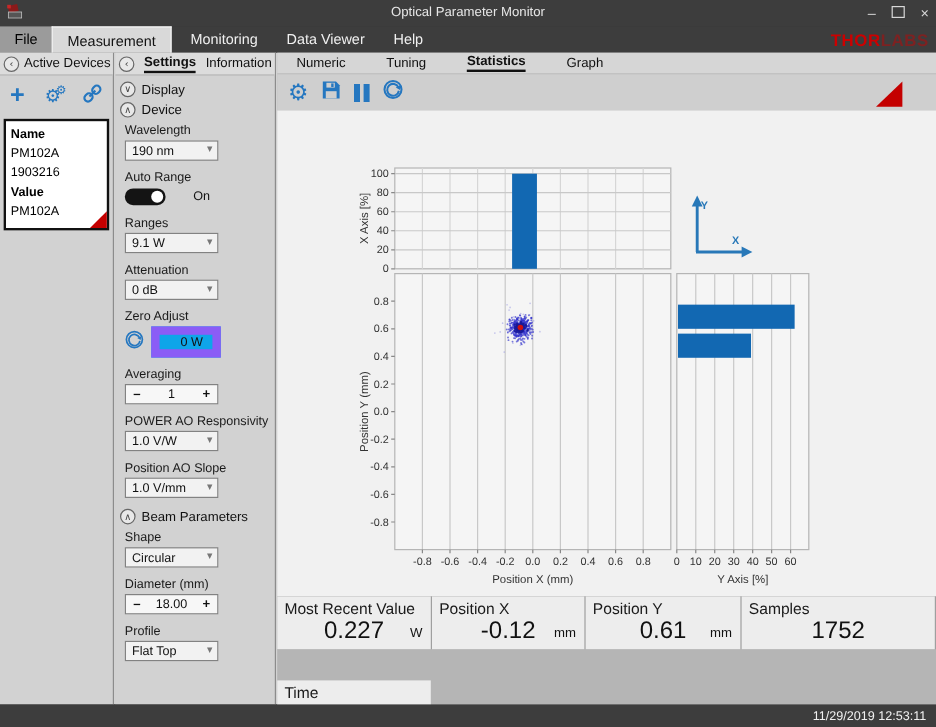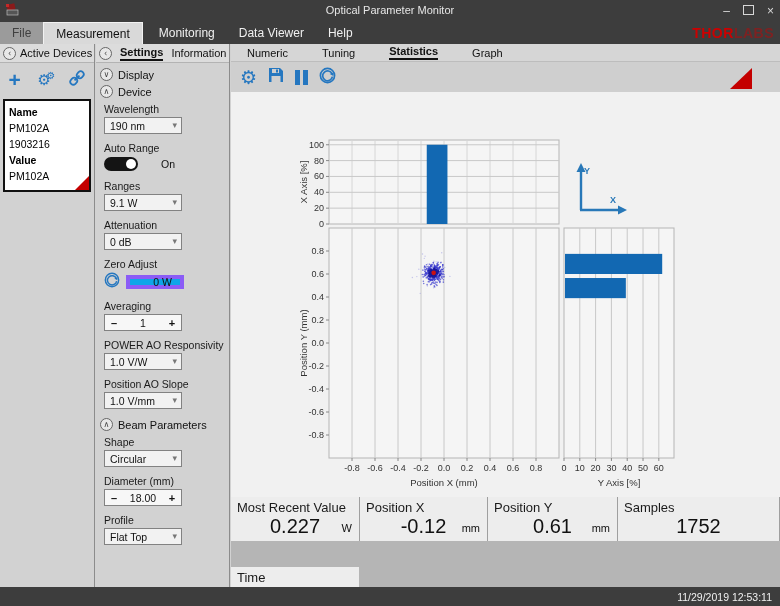--- a/index.html
+++ b/index.html
@@ -14,21 +14,21 @@
   .win-title{position:absolute;left:0;right:0;top:4px;text-align:center;
              font-size:11px;color:#e6e6e6;}
   .win-controls{position:absolute;right:4px;top:0;height:22px;display:flex;align-items:center;gap:11px;}
   .win-btn{width:11px;text-align:center;color:#d8d8d8;font-size:12px;line-height:12px;cursor:default;}
   .win-max{width:9px;height:8px;border:1px solid #d8d8d8;}
 
   
   .menubar{position:absolute;left:0;top:22px;width:780px;height:22px;background:#3d3d3d;
            display:flex;align-items:stretch;}
   .menu-item{padding:0 12px;display:flex;align-items:center;font-size:12px;color:#f0f0f0;}
-  .menu-file{background:#9b9b9b;color:#404040;}
+  .menu-file{background:#9b9b9b;color:#000000;}
   .menu-selected{background:#d9d9d9;color:#111;border:1px solid #f2f2f2;border-bottom:none;margin-right:4px;}
   .brand{position:absolute;right:6px;top:25px;font-size:14px;font-weight:bold;letter-spacing:.5px;}
   .brand .thor{color:#cc0000;}
   .brand .labs{color:#cc0000;opacity:.45;}
 
   
   .body-wrap{position:absolute;left:0;top:44px;width:780px;height:543px;background:#d2d2d2;}
   .panel-hdr{height:18px;background:#dcdcdc;border-bottom:1px solid #b3b3b3;
              display:flex;align-items:center;font-size:11px;color:#111;}
   .circ{display:inline-flex;align-items:center;justify-content:center;width:13px;height:13px;
@@ -59,21 +59,21 @@
   .flabel{font-size:10.5px;color:#1a1a1a;margin-bottom:2px;white-space:nowrap;}
   .select{width:78px;height:17px;background:#f2f2f2;border:1px solid #828282;display:flex;
           align-items:center;font-size:10.5px;color:#111;padding-left:5px;box-sizing:border-box;
           position:relative;}
   .dd{position:absolute;right:4px;top:2px;color:#777;font-size:9px;}
   .toggle-row{display:flex;align-items:center;gap:23px;height:16px;}
   .toggle{width:34px;height:14px;background:#141414;border-radius:8px;position:relative;}
   .knob{position:absolute;right:2px;top:2px;width:10px;height:10px;border-radius:50%;background:#fff;}
   .tog-lbl{font-size:10.5px;color:#111;}
   .zero-row{display:flex;align-items:center;gap:6px;}
-  .zfield{width:58px;height:14px;background:#0ea5e9;border:4px solid #8b5cf6;display:flex;
+  .zfield{width:58px;height:26px;background:#0ea5e9;border:7px solid #8b5cf6;display:flex;
           align-items:center;justify-content:flex-end;padding-right:8px;font-size:10.5px;color:#111;box-sizing:border-box;}
   .stepper{width:78px;height:17px;background:#f7f7f7;border:1px solid #828282;display:flex;
            align-items:center;font-size:11px;color:#111;box-sizing:border-box;}
   .st-btn{width:18px;text-align:center;font-weight:bold;cursor:default;}
   .st-val{flex:1;text-align:center;font-size:10.5px;}
 
   
   .main-panel{position:absolute;left:231px;top:0;width:549px;height:543px;background:#b5b5b5;}
   .main-tabs{position:absolute;left:0;top:0;width:549px;height:18px;background:#d6d6d6;
              border-bottom:1px solid #bdbdbd;display:flex;align-items:center;gap:34px;

